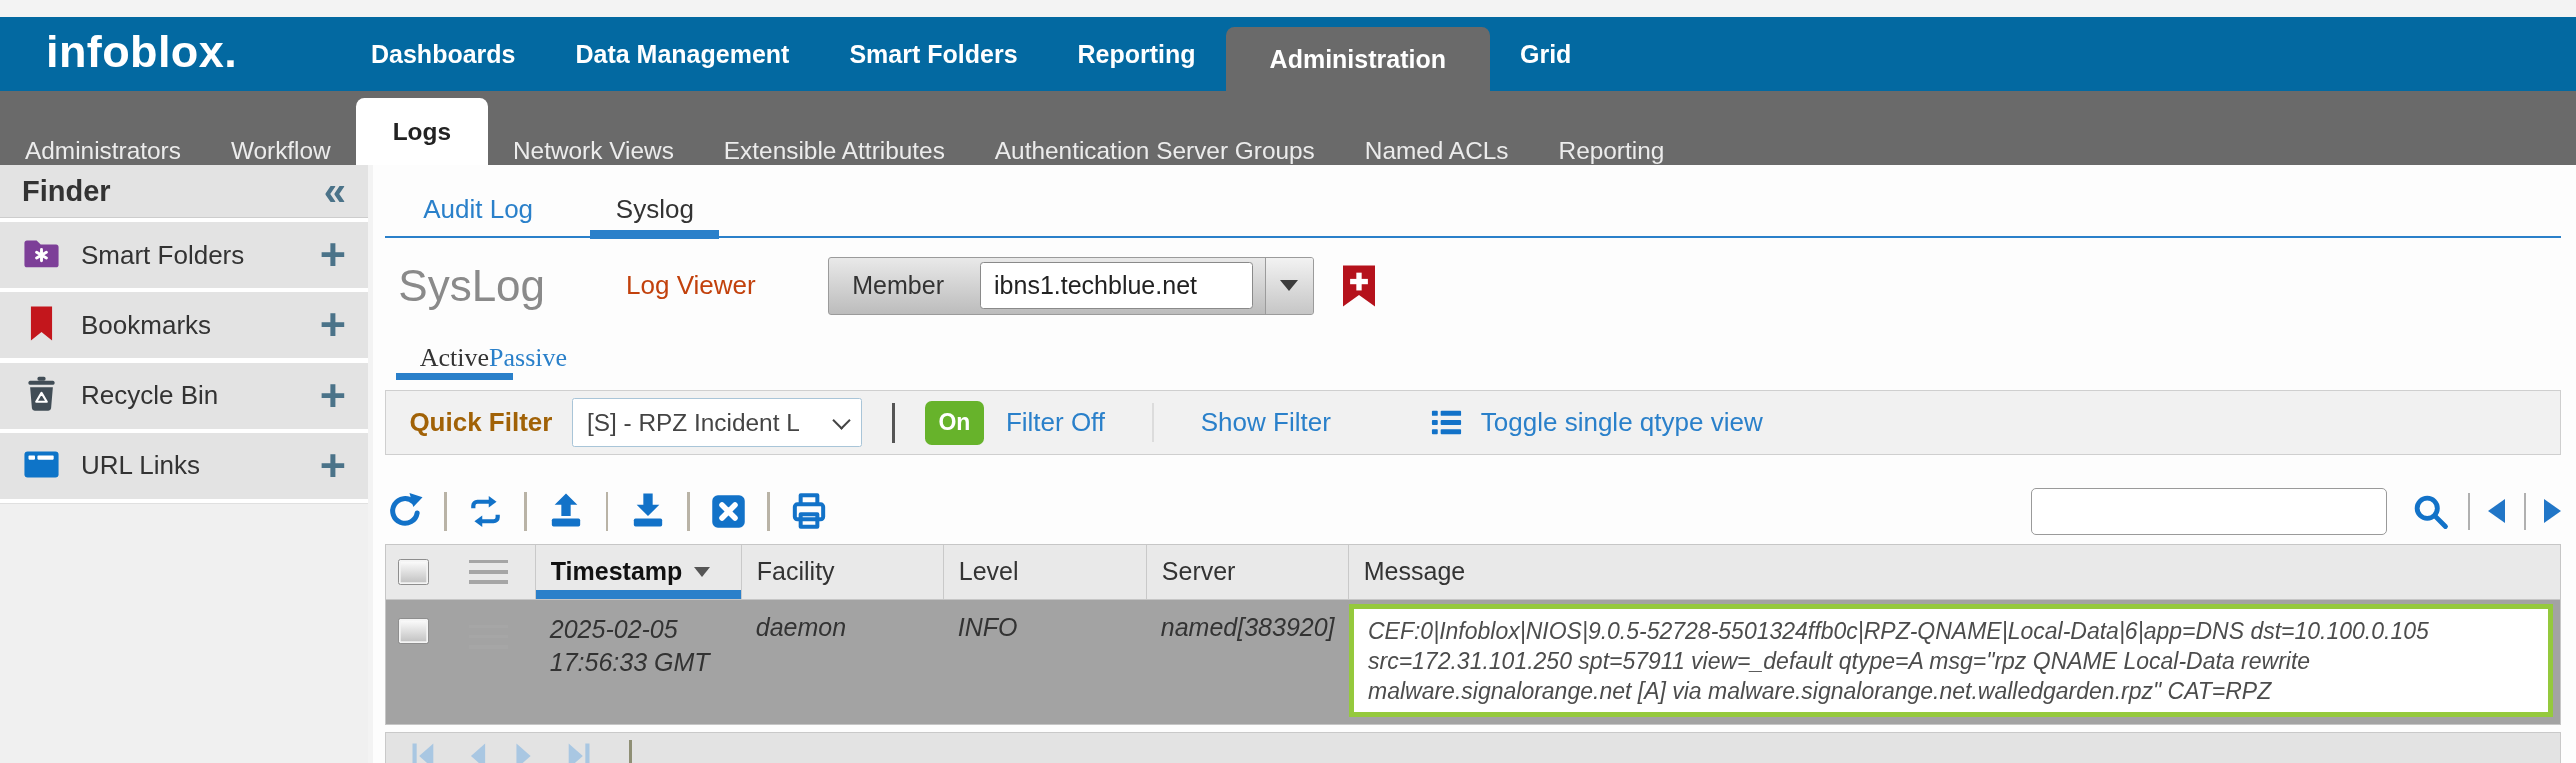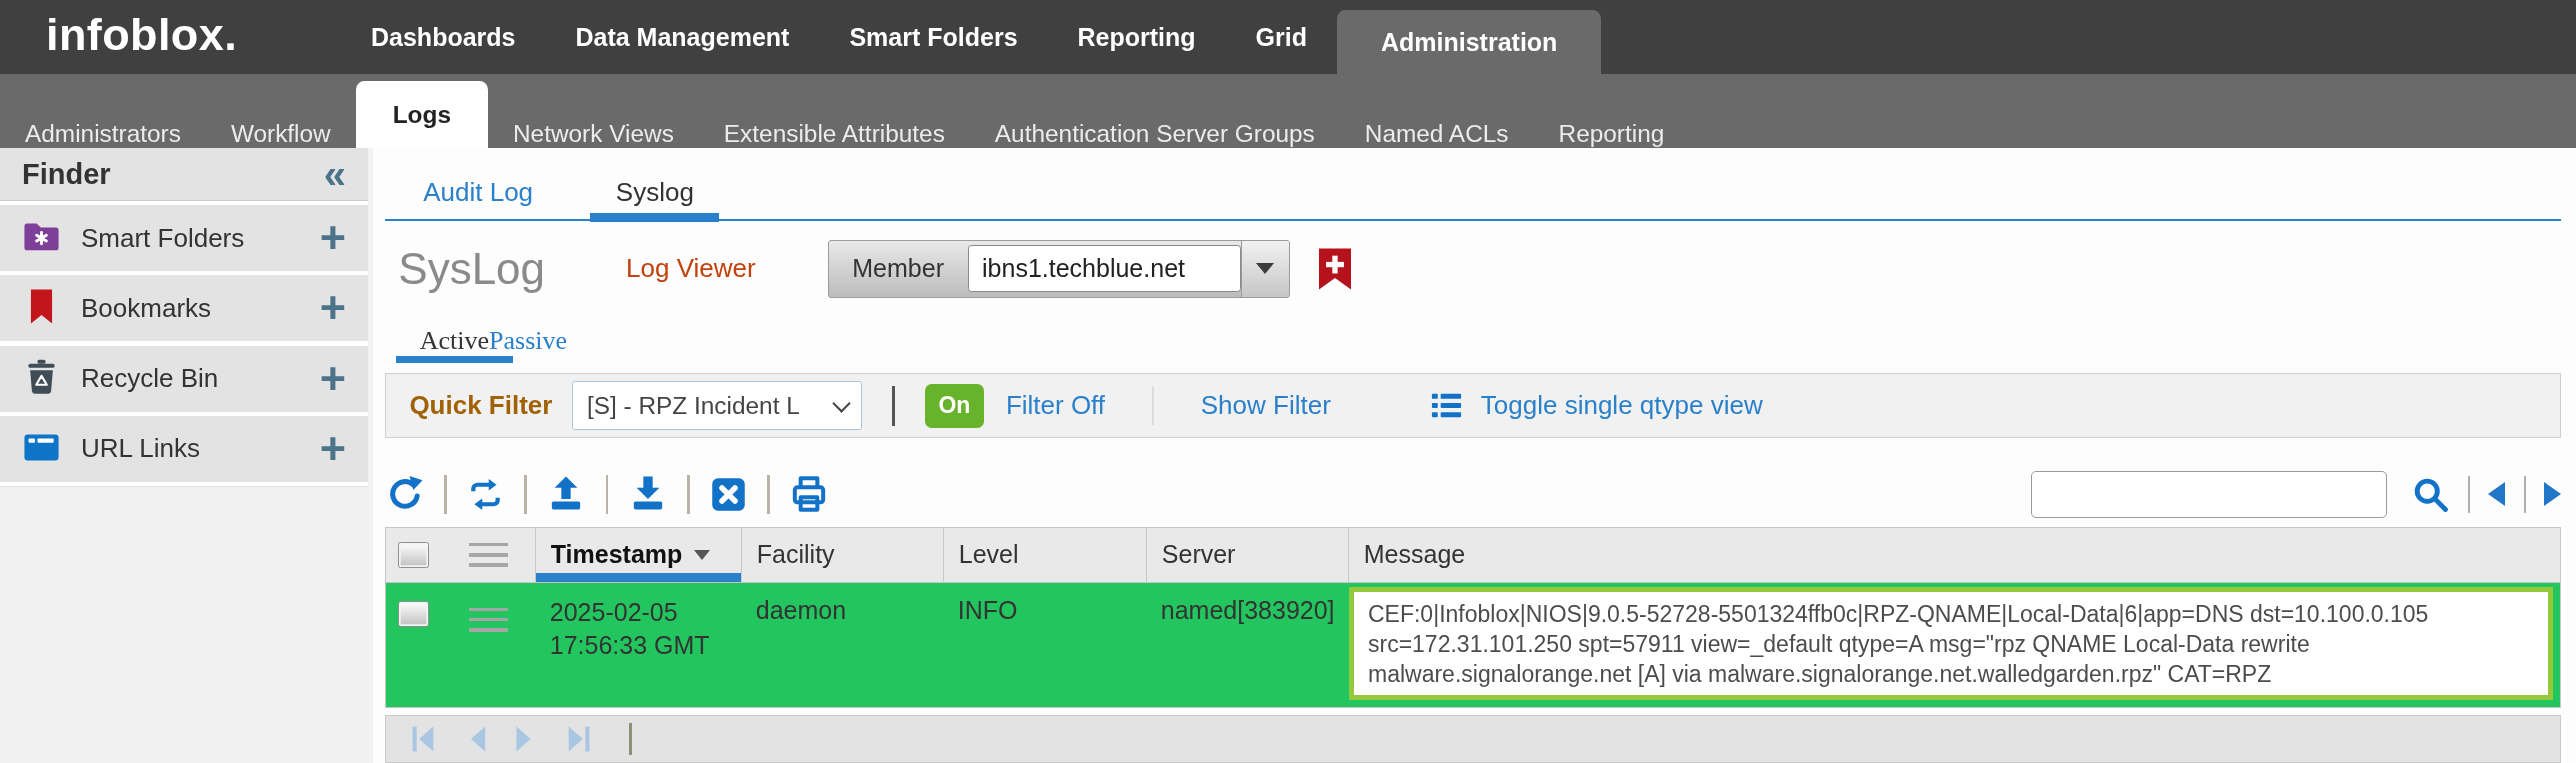--- a/index.html
+++ b/index.html
@@ -1,18 +1,18 @@
 <!DOCTYPE html>
 <html style="font-size:13.5px"><head>
 <meta charset="utf-8">
 <style>
   html,body{margin:0;padding:0;overflow:hidden;}
   body{width:2576px;height:763px;background:#f3f3f3;font-family:"Liberation Sans","DejaVu Sans",sans-serif;color:#333;}
   
-  .topnav{height:74px;background:#404040;display:flex;align-items:center;}
+  .topnav{height:74px;background:#0369a1;display:flex;align-items:center;margin-top:17px;}
   .logo{font-size:45px;font-weight:700;color:#fff;margin:0 0 5px 46px;width:295px;letter-spacing:0.4px;}
   .topnav-items{display:flex;align-items:stretch;height:100%;}
   .topnav-item{display:flex;align-items:center;padding:0 30px;color:#fff;font-size:25px;font-weight:700;cursor:pointer;}
   .topnav-item.active{background:#6a6a6a;border-radius:8.4px 8.4px 0 0;align-self:flex-end;height:64px;margin-top:10px;padding:0 44px;}
   
   .subnav{height:74px;background:#6a6a6a;display:flex;align-items:flex-end;}
   .subnav-item{display:flex;align-items:center;padding:0 25px;color:#ececec;font-size:24.4px;cursor:pointer;}
   .subnav-item.active{background:#fff;color:#222;font-weight:700;border-radius:8.4px 8.4px 0 0;align-self:flex-end;height:67px;padding:0 37px;}
   
   .bodywrap{display:flex;height:615px;}
@@ -30,21 +30,21 @@
   .main{flex:1;background:#fdfdfd;margin-left:5px;padding:0 15px 0 11.8px;display:flex;flex-direction:column;}
   .logtabs{display:flex;gap:76px;padding:22px 0 0 35px;border-bottom:2.5px solid #2a80ca;height:73px;box-sizing:border-box;}
   .logtab{font-size:26px;padding:6.7px 3.4px 17px;position:relative;cursor:pointer;}
   .logtab.link{color:#2a80ca;}
   .logtab.active{color:#333;}
   .logtab.active::after{content:"";position:absolute;left:-22px;right:-22px;bottom:-2.5px;height:8.4px;background:#2a80ca;}
   
   .sysheader{display:flex;align-items:center;margin-top:15px;height:76px;padding-left:13.5px;}
   .systitle{font-size:44px;color:#8a8a8a;margin-right:81px;}
   .syssub{font-size:26px;color:#c2410c;margin-right:72px;}
-  .member{display:flex;align-items:stretch;height:56px;background:linear-gradient(180deg,#e9e9e9,#bcbcbc);border:0.8px solid #9b9b9b;border-radius:3px;overflow:hidden;}
+  .member{display:flex;align-items:stretch;height:56px;background:linear-gradient(180deg,#e9e9e9,#bcbcbc);border:0.8px solid #9b9b9b;border-radius:3px;overflow:hidden;gap:12px;}
   .member-label{display:flex;align-items:center;padding:0 23.6px;font-size:25px;color:#333;}
   .member-input{width:244px;margin:4.2px 0;border:0.8px solid #8a8a8a;border-radius:3.4px;font-size:25px;padding:0 13.5px;color:#222;font-family:inherit;}
   .member-arrow{width:47px;display:flex;align-items:center;justify-content:center;border-left:0.8px solid #9b9b9b;background:linear-gradient(180deg,#f2f2f2,#c6c6c6);cursor:pointer;}
   .carethick{width:0;height:0;border-left:9.3px solid transparent;border-right:9.3px solid transparent;border-top:11px solid #3c3c3c;}
   .bookmark-add{margin-left:29px;cursor:pointer;display:flex;}
   
   .modetabs{display:flex;padding:25px 0 0 35px;height:62px;box-sizing:border-box;font-family:Liberation Serif, serif;}
   .modetab{font-size:26px;padding-bottom:15px;position:relative;cursor:pointer;}
   .modetab.active{color:#333;}
   .modetab.active::after{content:"";position:absolute;left:-23.6px;right:-23.6px;bottom:0;height:7.6px;background:#2a80ca;}
@@ -66,21 +66,21 @@
   .tool{display:flex;align-items:center;cursor:pointer;}
   .tdiv{width:2.5px;height:39px;background:#b9b3a6;margin:0 19.4px;}
   .search-wrap{margin-left:auto;display:flex;align-items:center;}
   .search-input{width:330px;height:45px;border:1.7px solid #9a9a9a;border-radius:5px;font-size:24.4px;padding:0 11.8px;font-family:inherit;}
   .sdiv{width:1.7px;height:37px;background:#b0b0b0;margin:0 18.5px;}
   .tri-left{width:0;height:0;border-top:12.6px solid transparent;border-bottom:12.6px solid transparent;border-right:17px solid #2176c7;cursor:pointer;}
   .tri-right{width:0;height:0;border-top:12.6px solid transparent;border-bottom:12.6px solid transparent;border-left:17px solid #2176c7;cursor:pointer;}
   
   .grid{margin-top:8.4px;border:1.7px solid #c6c6c6;}
   .g-head{display:flex;background:#e9e9e9;height:54px;align-items:stretch;font-size:25px;color:#333;}
-  .g-row{display:flex;background:#22c55e;border-top:1.7px solid #c6c6c6;min-height:106px;font-size:25px;color:#333;align-items:stretch;}
+  .g-row{display:flex;background:#a3a3a3;border-top:1.7px solid #c6c6c6;min-height:106px;font-size:25px;color:#333;align-items:stretch;font-style:italic;}
   .c-select{width:56px;display:flex;align-items:center;justify-content:center;flex:none;}
   .c-menu{width:93px;display:flex;align-items:center;justify-content:center;flex:none;}
   .c-ts{width:206px;flex:none;}
   .c-fac{width:202px;flex:none;}
   .c-lvl{width:203px;flex:none;}
   .c-srv{width:202px;flex:none;}
   .c-msg{flex:1;}
   .g-head .hcell{display:flex;align-items:center;padding-left:15px;border-left:1.7px solid #c9c9c9;position:relative;box-sizing:border-box;}
   .g-head .c-ts{font-weight:700;color:#111;}
   .g-head .c-ts::after{content:"";position:absolute;left:0;right:0;bottom:0;height:8.4px;background:#2a80ca;}
@@ -100,22 +100,22 @@
 </head>
 <body>
 
 <header class="topnav">
   <div class="logo">infoblox.</div>
   <nav class="topnav-items">
     <div class="topnav-item">Dashboards</div>
     <div class="topnav-item">Data Management</div>
     <div class="topnav-item">Smart Folders</div>
     <div class="topnav-item">Reporting</div>
+    <div class="topnav-item active">Administration</div>
     <div class="topnav-item">Grid</div>
-    <div class="topnav-item active">Administration</div>
   </nav>
 </header>
 
 <nav class="subnav">
   <div class="subnav-item">Administrators</div>
   <div class="subnav-item">Workflow</div>
   <div class="subnav-item active">Logs</div>
   <div class="subnav-item">Network Views</div>
   <div class="subnav-item">Extensible Attributes</div>
   <div class="subnav-item">Authentication Server Groups</div>

